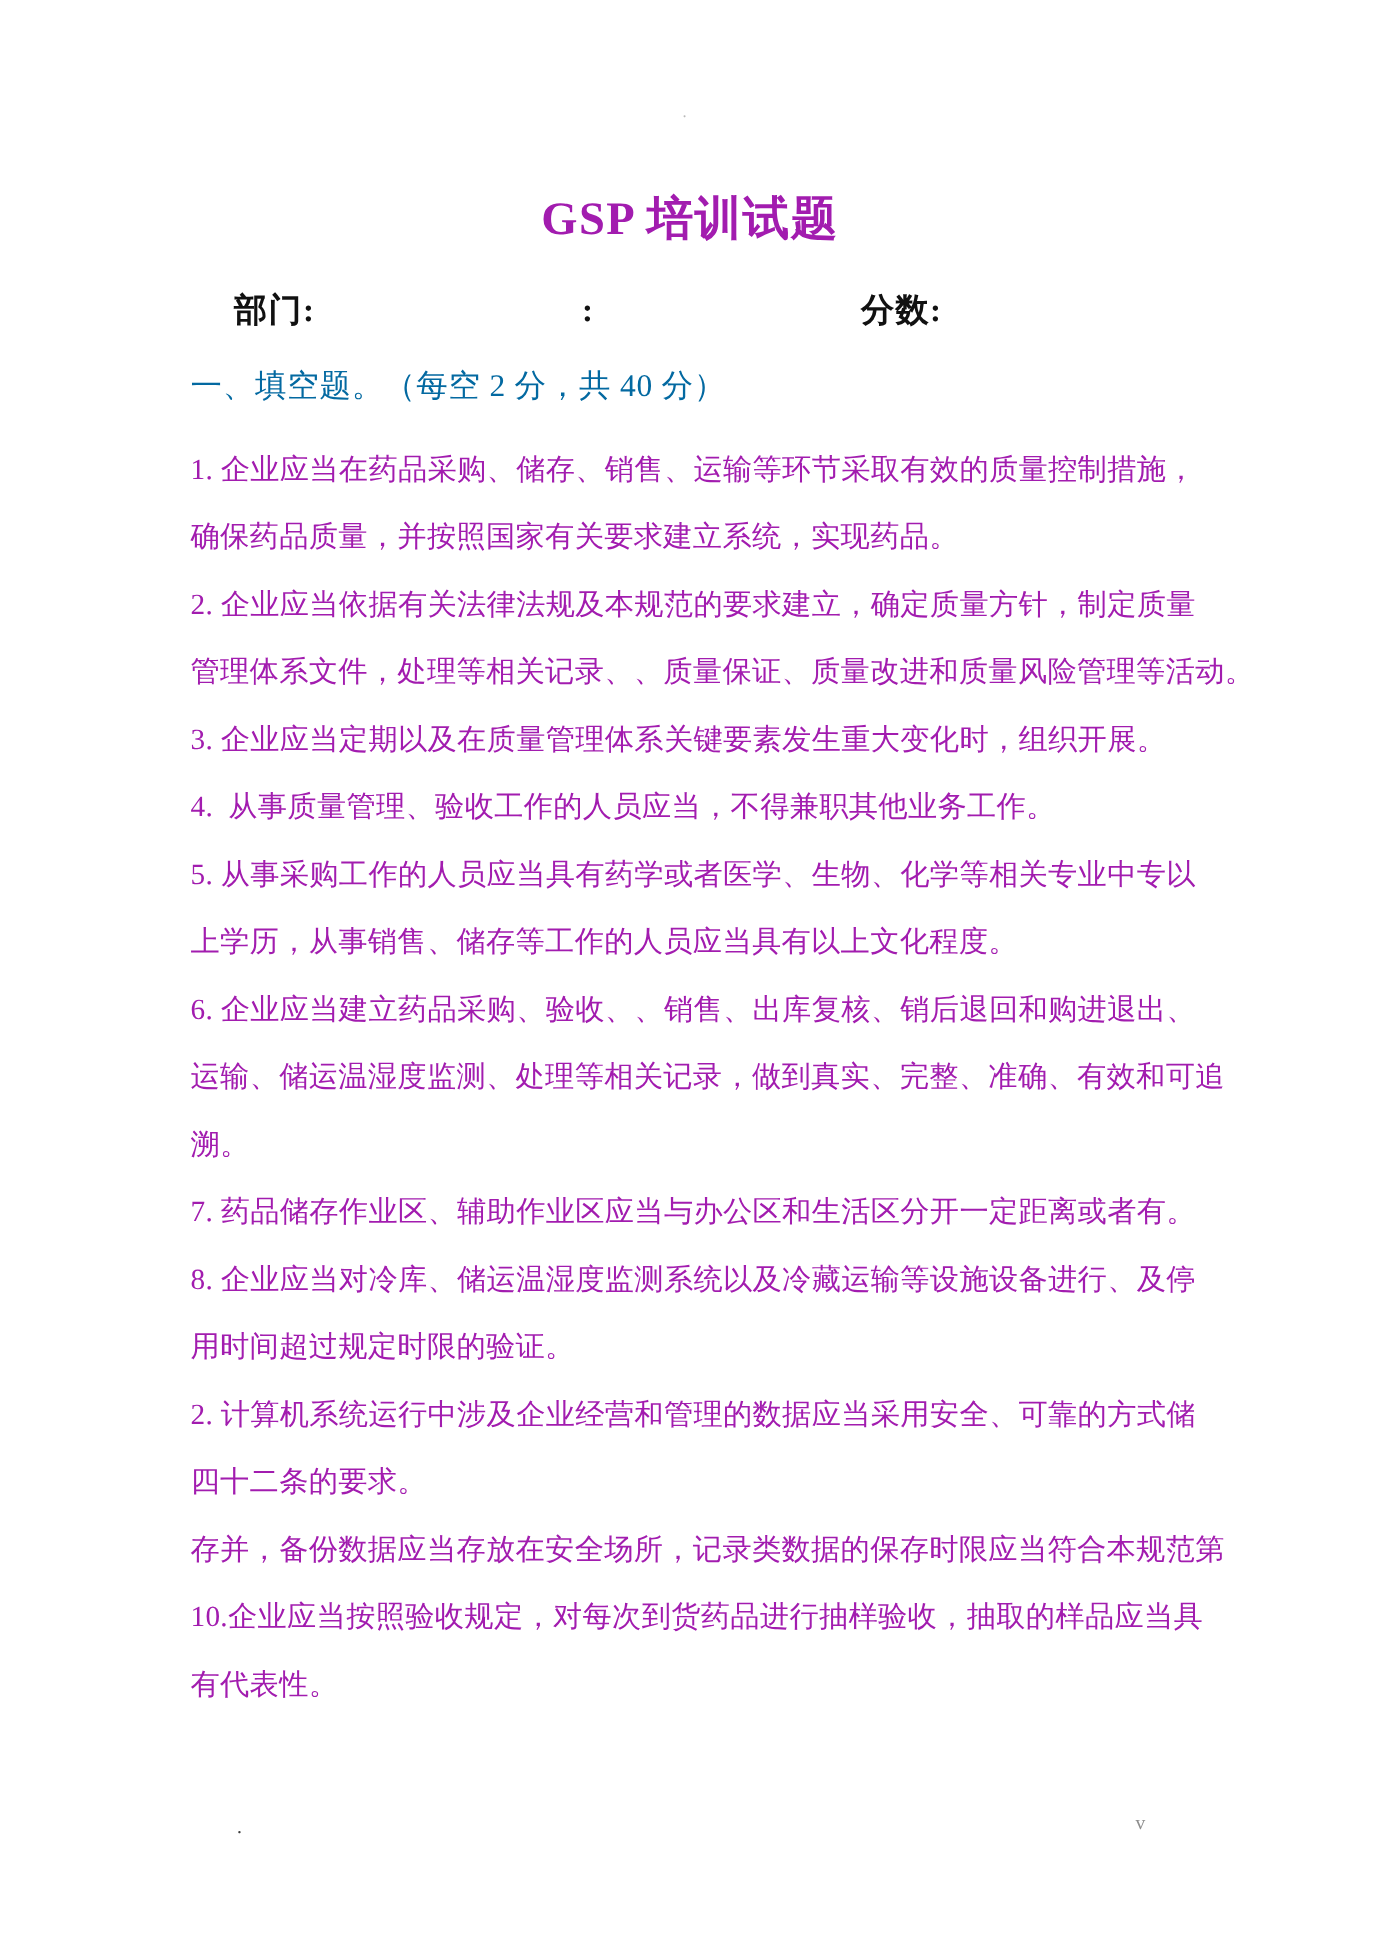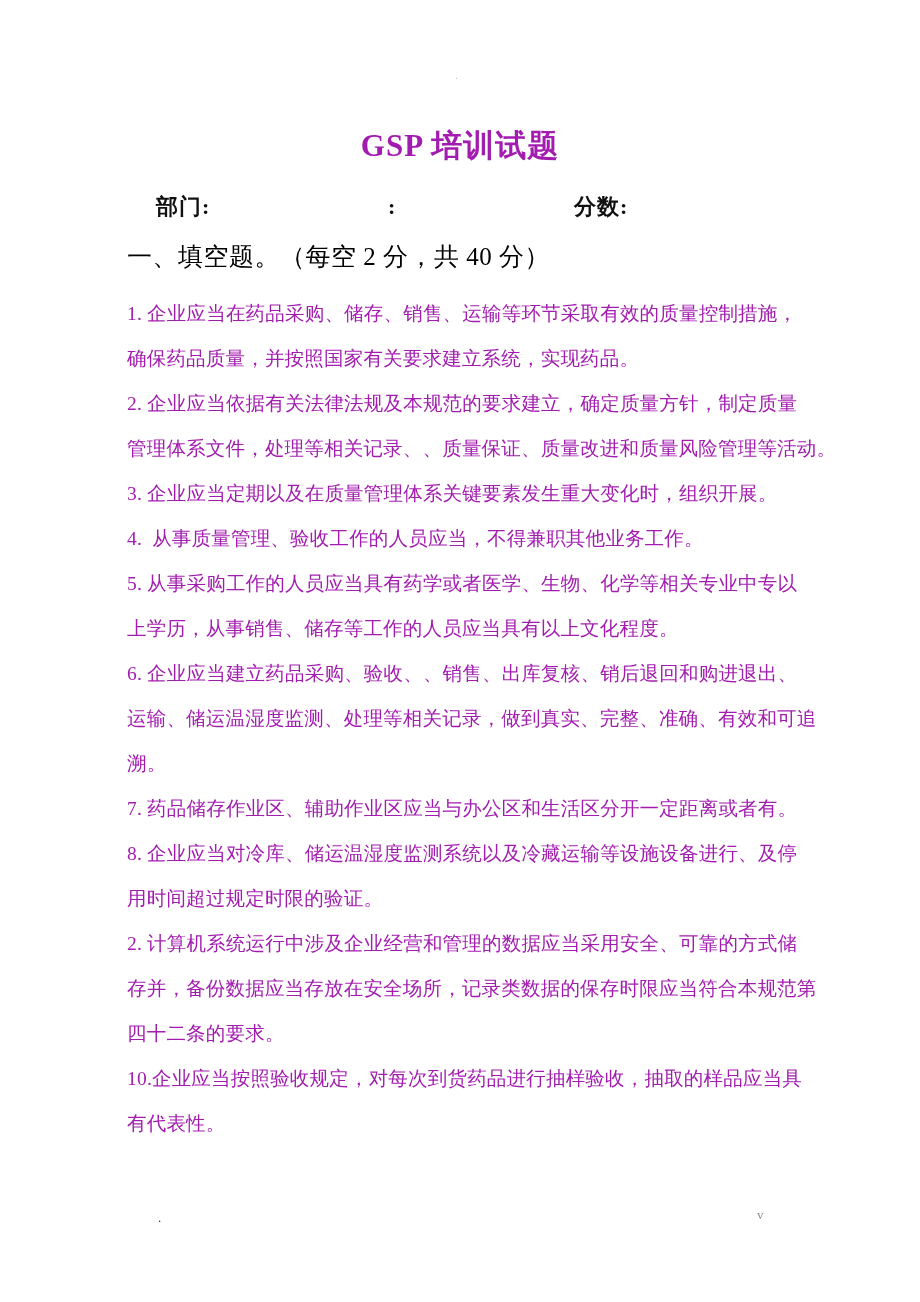--- a/index.html
+++ b/index.html
@@ -63,23 +63,23 @@
     white-space: pre;
   }
   .meta-dept   { left: 0px; margin-left: 16px; }
   .meta-mid    { left: 248px; }
   .meta-score  { left: 434px; text-align: center; }
 
   .section-heading {
     position: absolute;
     left: 127px;
     top: 241px;
-    font-size: 25px;
+    font-size: 21px;
     line-height: 32px;
-    color: #000000;
+    color: #0369a1;
     white-space: pre;
     letter-spacing: 0.5px;
   }
 
   .body-block {
     position: absolute;
     left: 127px;
     top: 291px;
     width: 672px;
   }
@@ -139,22 +139,22 @@
       <div class="q-line">4.  从事质量管理、验收工作的人员应当，不得兼职其他业务工作。</div>
       <div class="q-line">5. 从事采购工作的人员应当具有药学或者医学、生物、化学等相关专业中专以</div>
       <div class="q-line">上学历，从事销售、储存等工作的人员应当具有以上文化程度。</div>
       <div class="q-line">6. 企业应当建立药品采购、验收、、销售、出库复核、销后退回和购进退出、</div>
       <div class="q-line">运输、储运温湿度监测、处理等相关记录，做到真实、完整、准确、有效和可追</div>
       <div class="q-line">溯。</div>
       <div class="q-line">7. 药品储存作业区、辅助作业区应当与办公区和生活区分开一定距离或者有。</div>
       <div class="q-line">8. 企业应当对冷库、储运温湿度监测系统以及冷藏运输等设施设备进行、及停</div>
       <div class="q-line">用时间超过规定时限的验证。</div>
       <div class="q-line">2. 计算机系统运行中涉及企业经营和管理的数据应当采用安全、可靠的方式储</div>
+      <div class="q-line">四十二条的要求。</div>
       <div class="q-line">存并，备份数据应当存放在安全场所，记录类数据的保存时限应当符合本规范第</div>
-      <div class="q-line">四十二条的要求。</div>
       <div class="q-line">10.企业应当按照验收规定，对每次到货药品进行抽样验收，抽取的样品应当具</div>
       <div class="q-line">有代表性。</div>
     </div>
 
   <div class="footer-dot">.</div>
   <div class="footer-mark">v</div>
 
 </div>
 
 </body></html>

